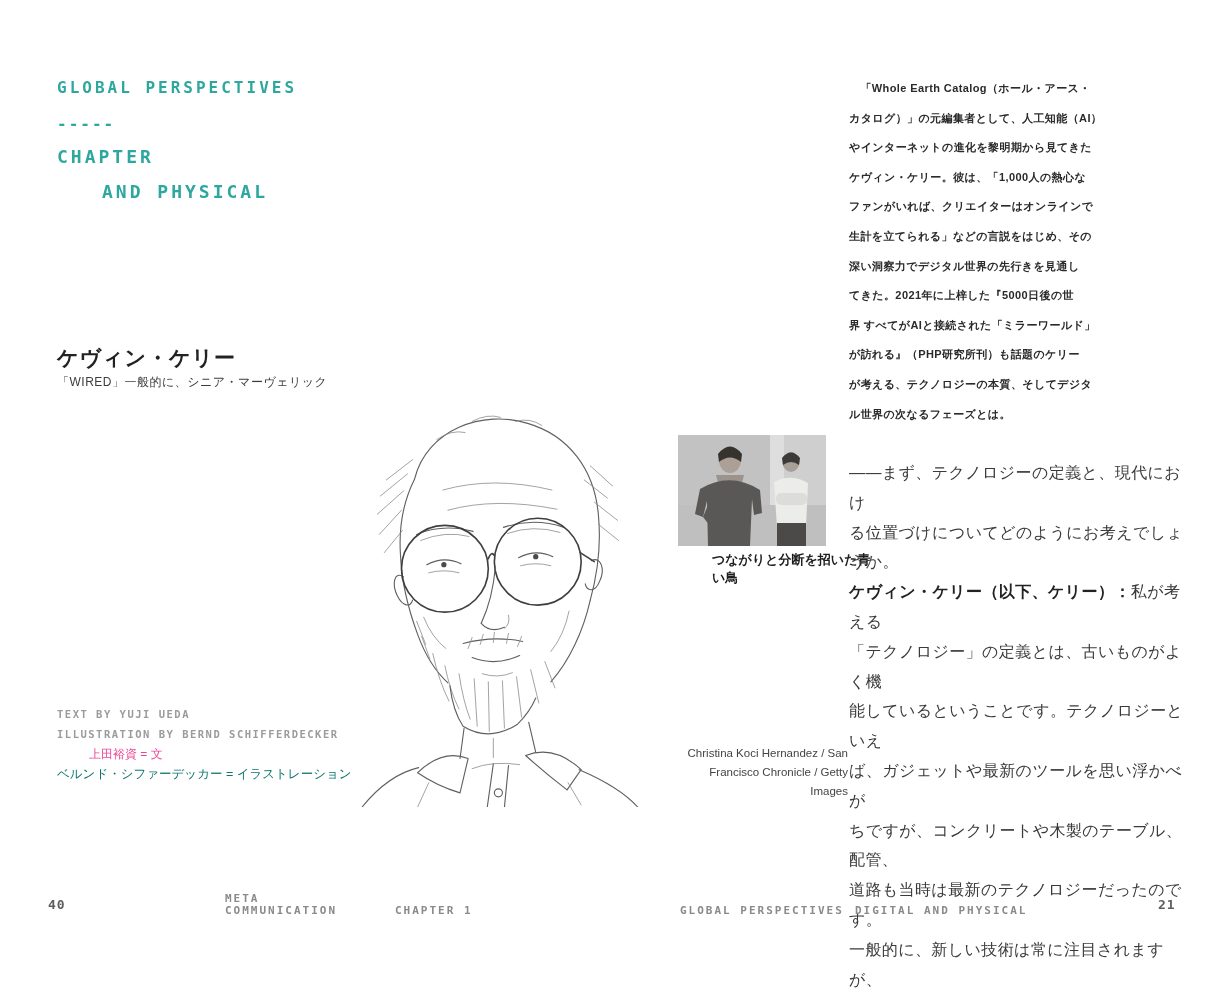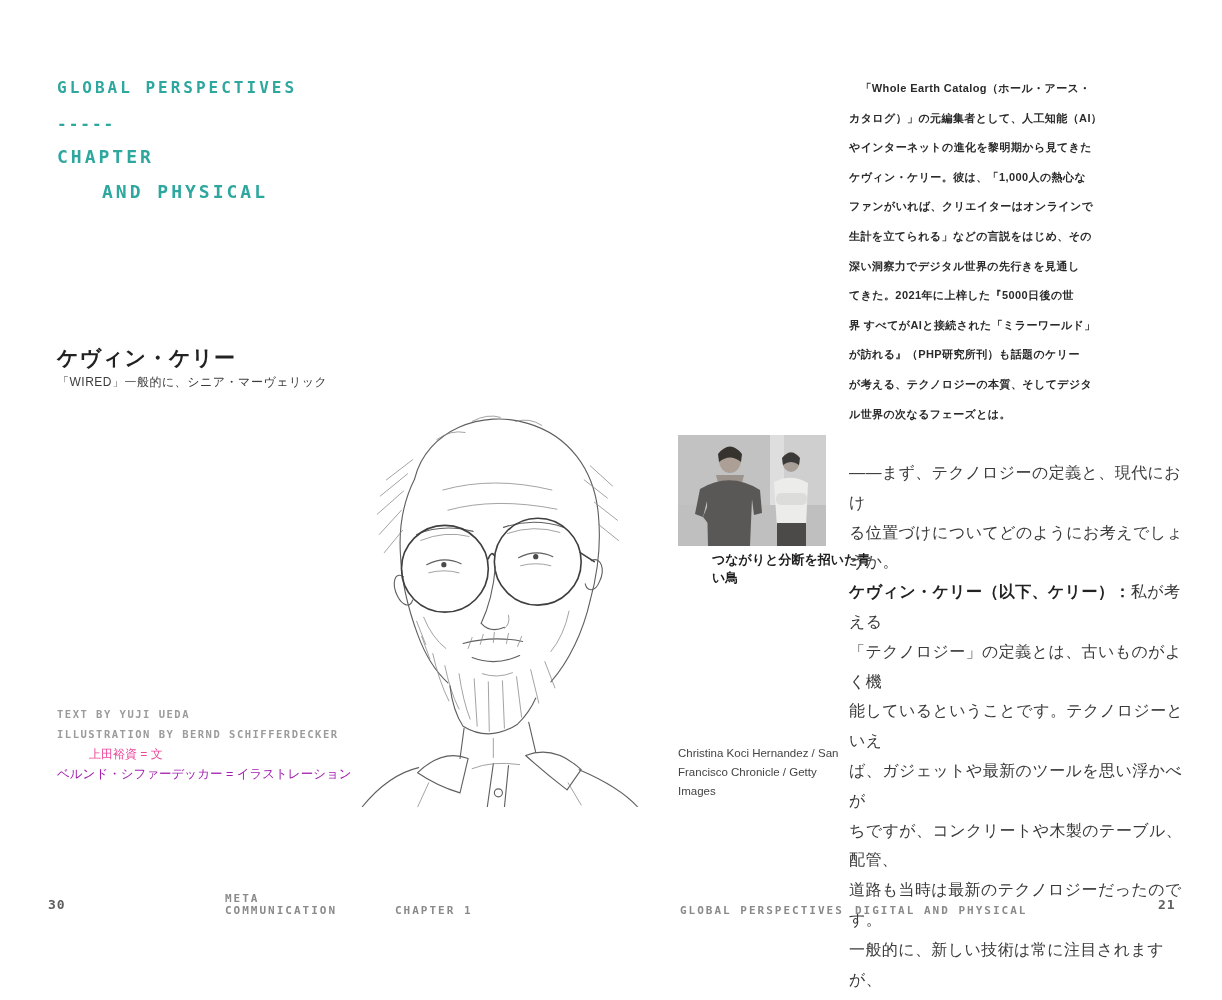--- a/index.html
+++ b/index.html
@@ -28,33 +28,33 @@
               color:#3c3c3c; letter-spacing:0.5px; }
 
   .illustration-box { position:absolute; left:263px; top:383px; width:388px; height:424px; }
   .illustration-box svg { width:100%; height:100%; }
 
   .credit-en-1 { position:absolute; left:57px; top:708px; font-size:10.5px;
                  letter-spacing:1.5px; color:#9b9b9b; }
   .credit-en-2 { position:absolute; left:57px; top:728px; font-size:10.5px;
                  letter-spacing:1.5px; color:#9b9b9b; }
   .credit-jp-1 { position:absolute; left:57px; top:746px; font-size:12px; color:#ec4899;margin-left:32px; }
-  .credit-jp-2 { position:absolute; left:57px; top:766px; font-size:12.5px; color:#a21caf; }
+  .credit-jp-2 { position:absolute; left:57px; top:766px; font-size:12.5px; color:#0f766e; }
 
   
   .photo-box { position:absolute; left:678px; top:435px; width:148px; height:111px; }
   .photo-box svg { width:100%; height:100%; display:block; }
   .caption-title { position:absolute; left:678px; top:551px; width:170px;
                    font-size:13px; font-weight:bold; color:#1e1e1e;margin-left:34px; }
   .caption-body  { position:absolute; left:678px; top:575px; width:172px;
                    font-size:12.5px; line-height:21px; color:#333;
                    white-space:pre-line; }
   .photo-credit  { position:absolute; left:678px; top:744px; width:170px;
                    font-size:11.5px; line-height:19px; color:#444;
-                   white-space:pre-line; }
+                   white-space:pre-line;text-align:right; }
 
   
   .intro-par { position:absolute; left:849px; top:74px; width:336px;
                font-size:11px; line-height:29.6px; font-weight:bold; color:#2a2a2a;
                white-space:pre-line; letter-spacing:0.4px; }
   .interview { position:absolute; left:849px; top:458px; width:336px;
                font-size:16px; line-height:29.8px; color:#3a3a3a;
                letter-spacing:0.4px; }
   .interview p { white-space:pre-line; }
   .speaker { font-weight:bold; color:#222; }
@@ -232,21 +232,21 @@
 「テクノロジー」の定義とは、古いものがよく機
 能しているということです。テクノロジーといえ
 ば、ガジェットや最新のツールを思い浮かべが
 ちですが、コンクリートや木製のテーブル、配管、
 道路も当時は最新のテクノロジーだったのです。
 一般的に、新しい技術は常に注目されますが、
 あまりうまく機能しないものなのです。例えば、
 Twitter（ツイッター）が創業したのは2006</span></p>
   </div>
 
-  <div class="dotfont footer-item pageno f-page-left">30</div>
+  <div class="dotfont footer-item pageno f-page-left">40</div>
   <div class="dotfont footer-item f-series-1">META</div>
   <div class="dotfont footer-item f-series-2">COMMUNICATION</div>
   <div class="dotfont footer-item f-chapter">CHAPTER 1</div>
   <div class="dotfont footer-item f-section">GLOBAL PERSPECTIVES</div>
   <div class="dotfont footer-item f-article">DIGITAL AND PHYSICAL</div>
   <div class="dotfont footer-item pageno f-page-right">21</div>
 
 </div>
 
 </body></html>

